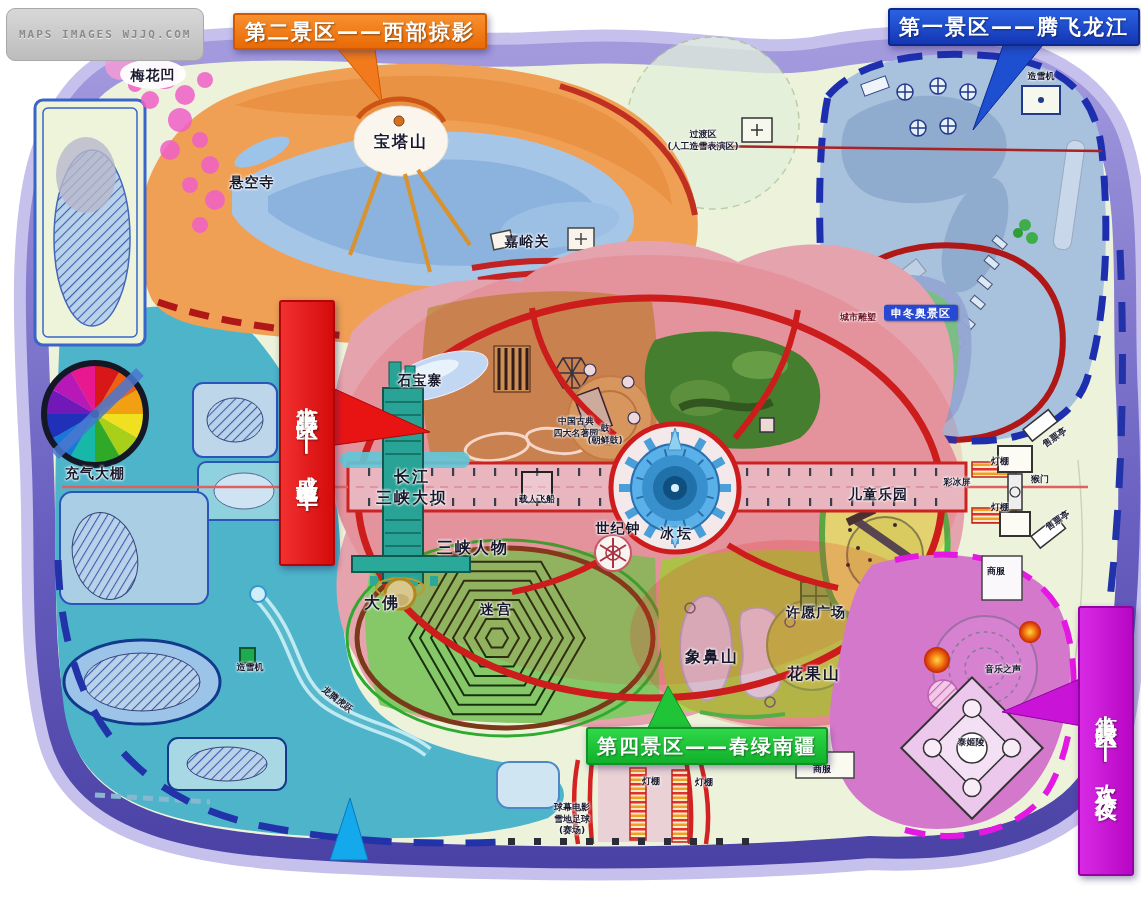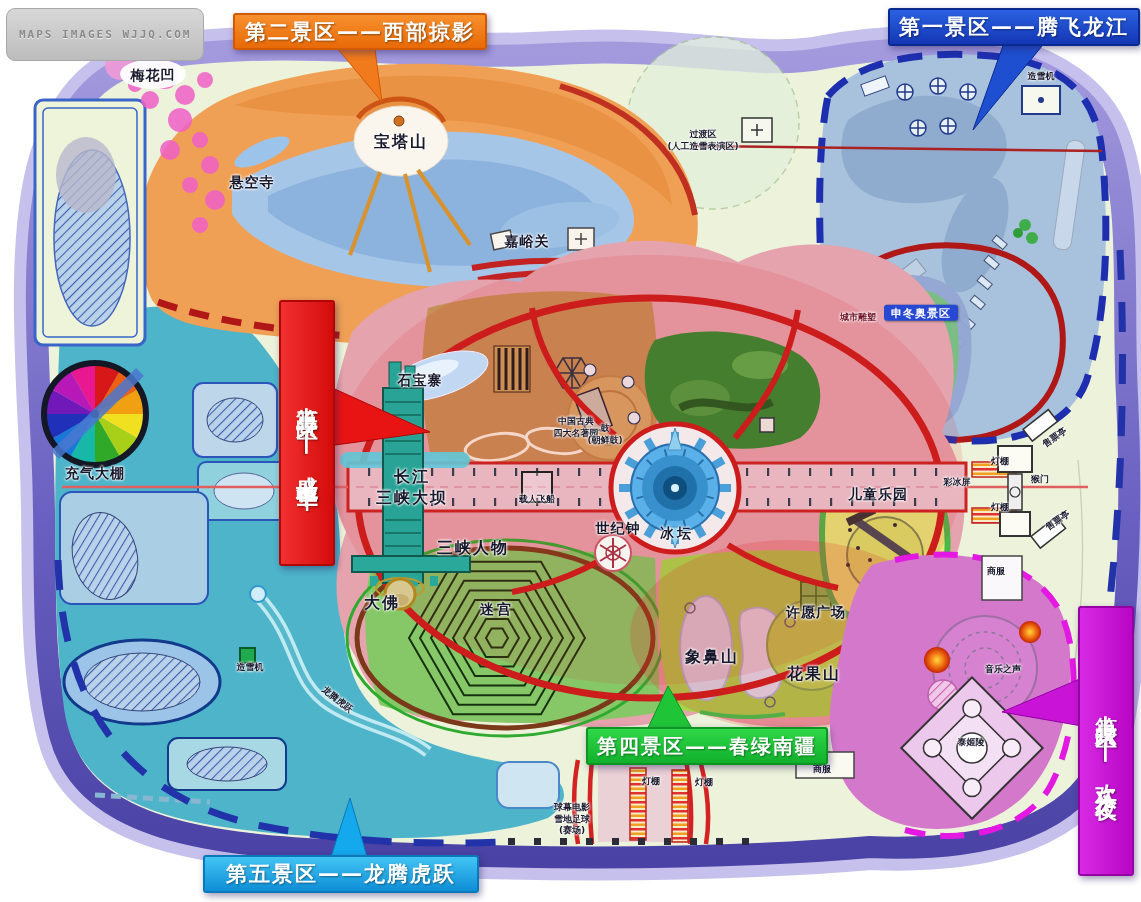--- a/index.html
+++ b/index.html
@@ -476,21 +476,20 @@
     <polygon points="1082,678 1082,726 1002,712" fill="#c913d6" stroke="#9400a4"></polygon>
   </g>
 </svg>
 
 <div class="watermark">MAPS IMAGES WJJQ.COM</div>
 
 <div class="callout" id="co2">第二景区——西部掠影</div>
 <div class="callout" id="co1">第一景区——腾飞龙江</div>
 <div class="callout" id="co3">第三景区——盛世中华</div>
 <div class="callout" id="co4">第四景区——春绿南疆</div>
-<div class="callout" id="co5">第五景区——龙腾虎跃</div>
 <div class="callout" id="co6">第六景区——欢乐之夜</div>
 
 <div id="labels">
       <span class="map-label" style="left: 153px; top: 75px;">梅花凹</span>
       <span class="map-label" style="left: 252px; top: 182px;">悬空寺</span>
       <span class="map-label lbl-md" style="left: 401px; top: 142px;">宝塔山</span>
       <span class="map-label" style="left: 527px; top: 241px;">嘉峪关</span>
       <span class="map-label lbl-sm" style="left: 703px; top: 141px;">过渡区
 (人工造雪表演区)</span>
       <span class="map-label lbl-sm" style="left: 1041px; top: 77px;">造雪机</span>

